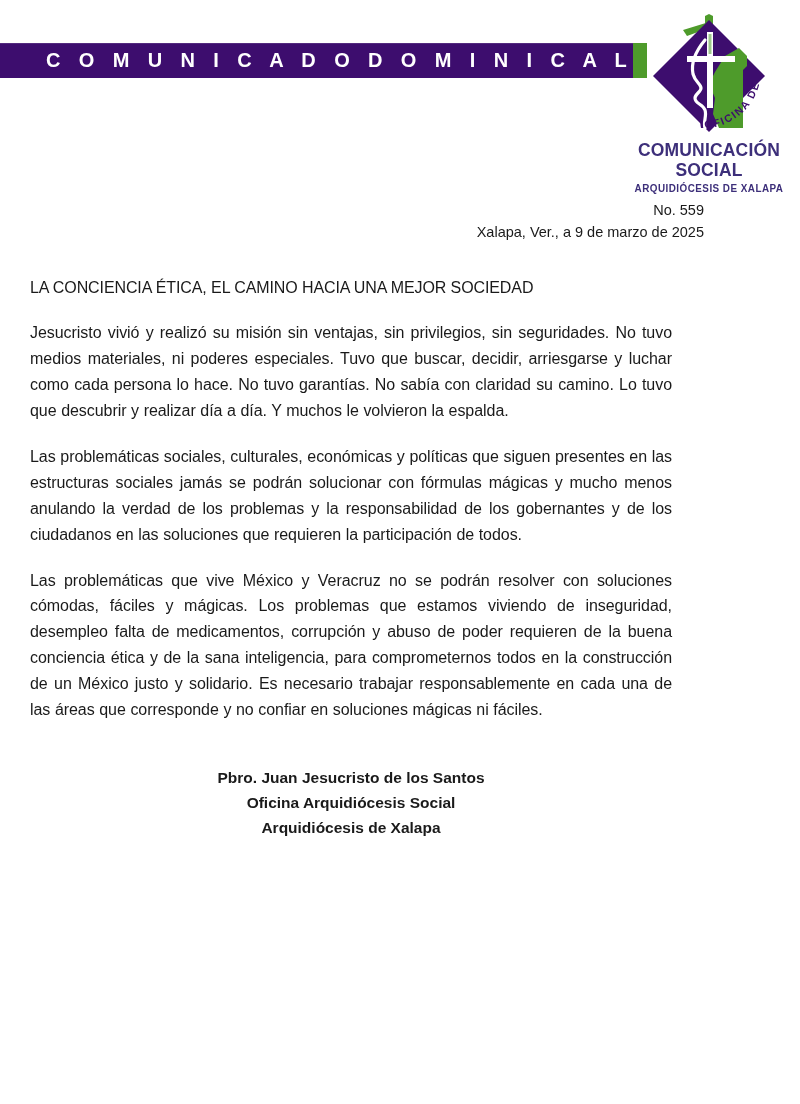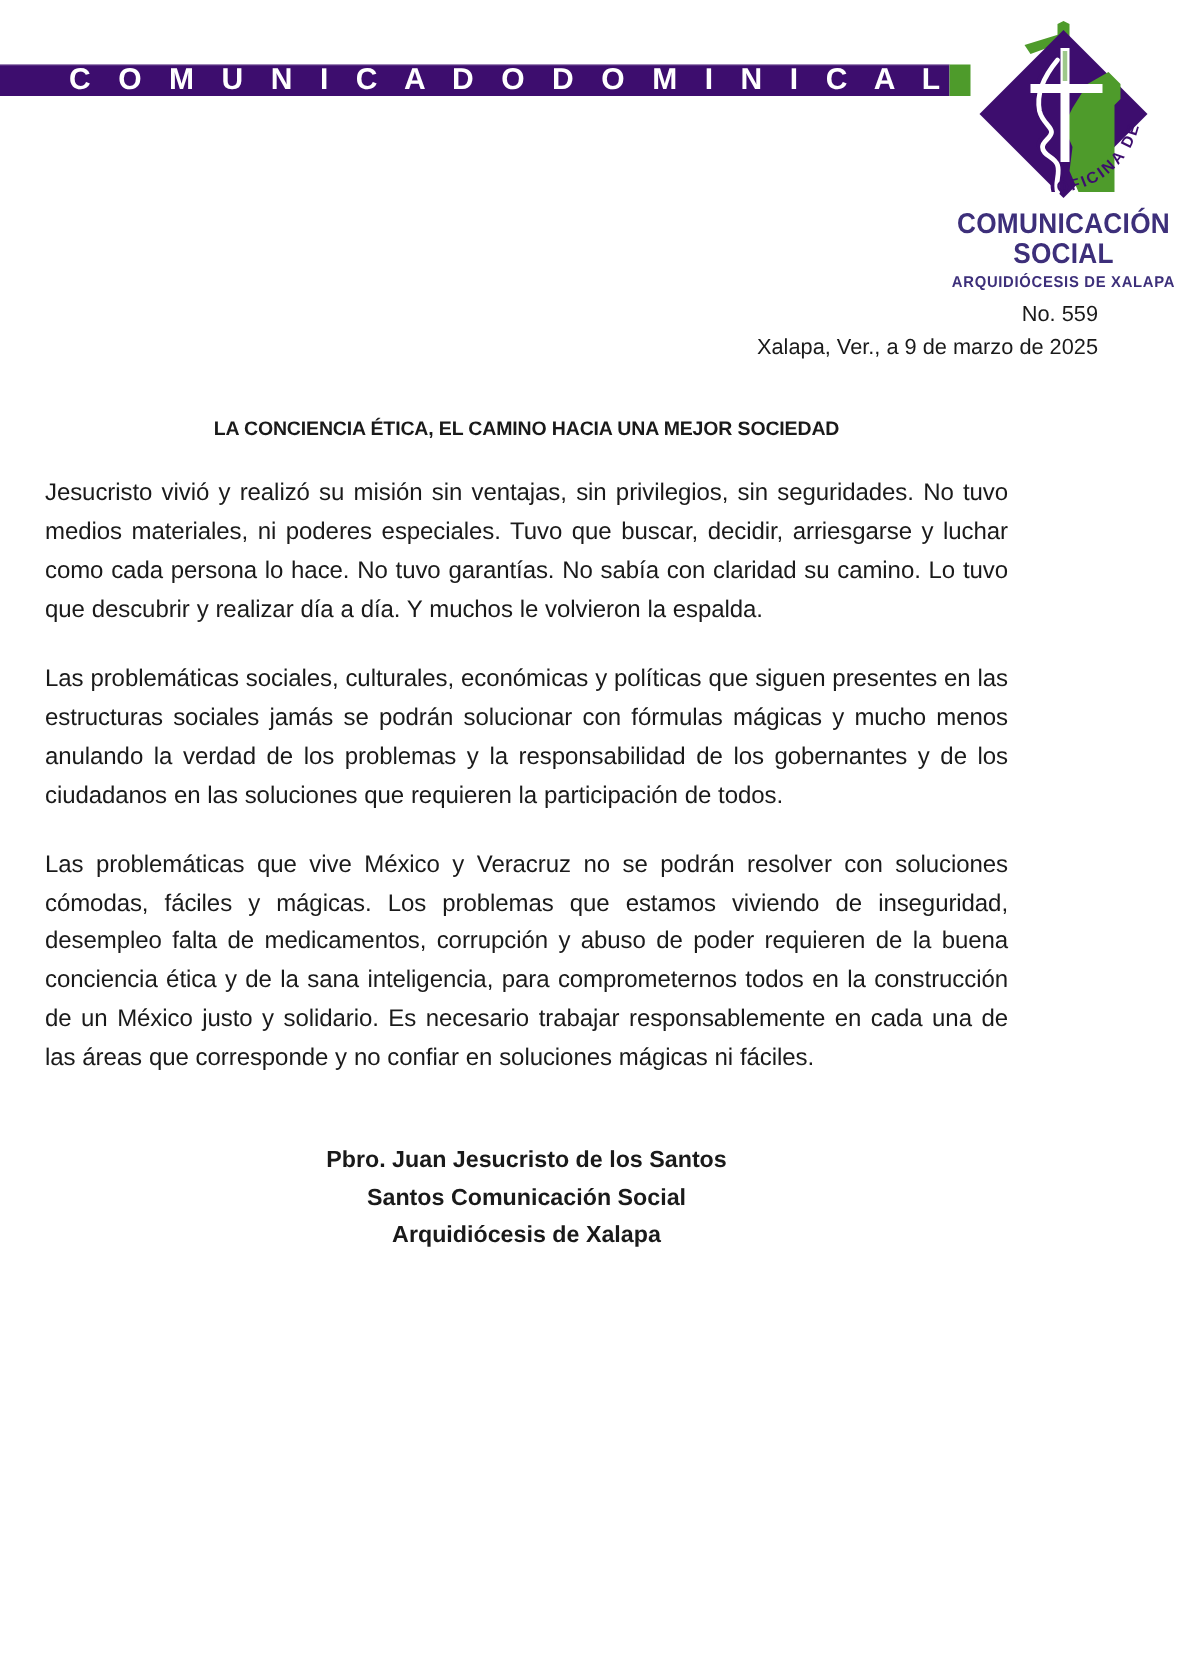--- a/index.html
+++ b/index.html
@@ -20,21 +20,21 @@
   .header {
     position: relative;
     height: 190px;
   }
 
   .banner-wrap {
     position: absolute;
     left: 0;
     top: 43px;
     width: 633px;
-    height: 21px;
+    height: 35px;
     display: flex;
     justify-content: space-between;
   }
   .banner-bar {
     flex: 1 1 auto;
     background: #3d0d6e;
     display: flex;
     align-items: center;
     box-shadow: inset 0 1px 0 rgba(255,255,255,0.12);
   }
@@ -81,36 +81,36 @@
     font-size: 10.5px;
     font-weight: 700;
     letter-spacing: 0.5px;
     margin-top: 2px;
     transform: scaleX(0.94);
   }
 
   
   .meta {
     text-align: right;
-    padding-right: 68px;
+    padding-right: 96px;
     font-size: 14.5px;
     line-height: 1.5;
     margin-top: 10px;
     color: #1a1a1a;
   }
   .meta div { white-space: nowrap; }
 
   
   .doc {
     padding: 0 128px 0 30px;
   }
   .doc-title {
-    text-align: center;
-    font-size: 13px;
-    font-weight: 700;
+    text-align: left;
+    font-size: 16px;
+    font-weight: 400;
     margin: 34px 0 0 0;
     padding-right: 0;
     line-height: 1.3;
     letter-spacing: -0.1px;
   }
   .para {
     text-align: justify;
     font-size: 16px;
     line-height: 1.62;
     margin: 20px 0 0 0;
@@ -180,16 +180,16 @@
   <h1 class="doc-title">LA CONCIENCIA ÉTICA, EL CAMINO HACIA UNA MEJOR SOCIEDAD</h1>
 
   <div>
     <p class="para">Jesucristo vivió y realizó su misión sin ventajas, sin privilegios, sin seguridades. No tuvo medios materiales, ni poderes especiales. Tuvo que buscar, decidir, arriesgarse y luchar como cada persona lo hace. No tuvo garantías. No sabía con claridad su camino. Lo tuvo que descubrir y realizar día a día. Y muchos le volvieron la espalda.</p>
     <p class="para">Las problemáticas sociales, culturales, económicas y políticas que siguen presentes en las estructuras sociales jamás se podrán solucionar con fórmulas mágicas y mucho menos anulando la verdad de los problemas y la responsabilidad de los gobernantes y de los ciudadanos en las  soluciones que requieren la participación de todos.</p>
     <p class="para">Las problemáticas que vive México y Veracruz no se podrán resolver con soluciones cómodas, fáciles y mágicas. Los problemas que estamos viviendo de inseguridad, desempleo falta de medicamentos, corrupción y abuso de poder requieren de la buena conciencia ética y de la sana  inteligencia, para comprometernos todos en la construcción de un México justo y solidario. Es necesario trabajar responsablemente en cada una de las áreas que corresponde y no confiar en soluciones mágicas ni fáciles.</p>
   </div>
 
   <div class="signature">
     <div>Pbro. Juan Jesucristo de los Santos</div>
-    <div>Santos Comunicación Social</div>
+    <div>Oficina Arquidiócesis Social</div>
     <div>Arquidiócesis de Xalapa</div>
   </div>
 </div>
 
 </body></html>

